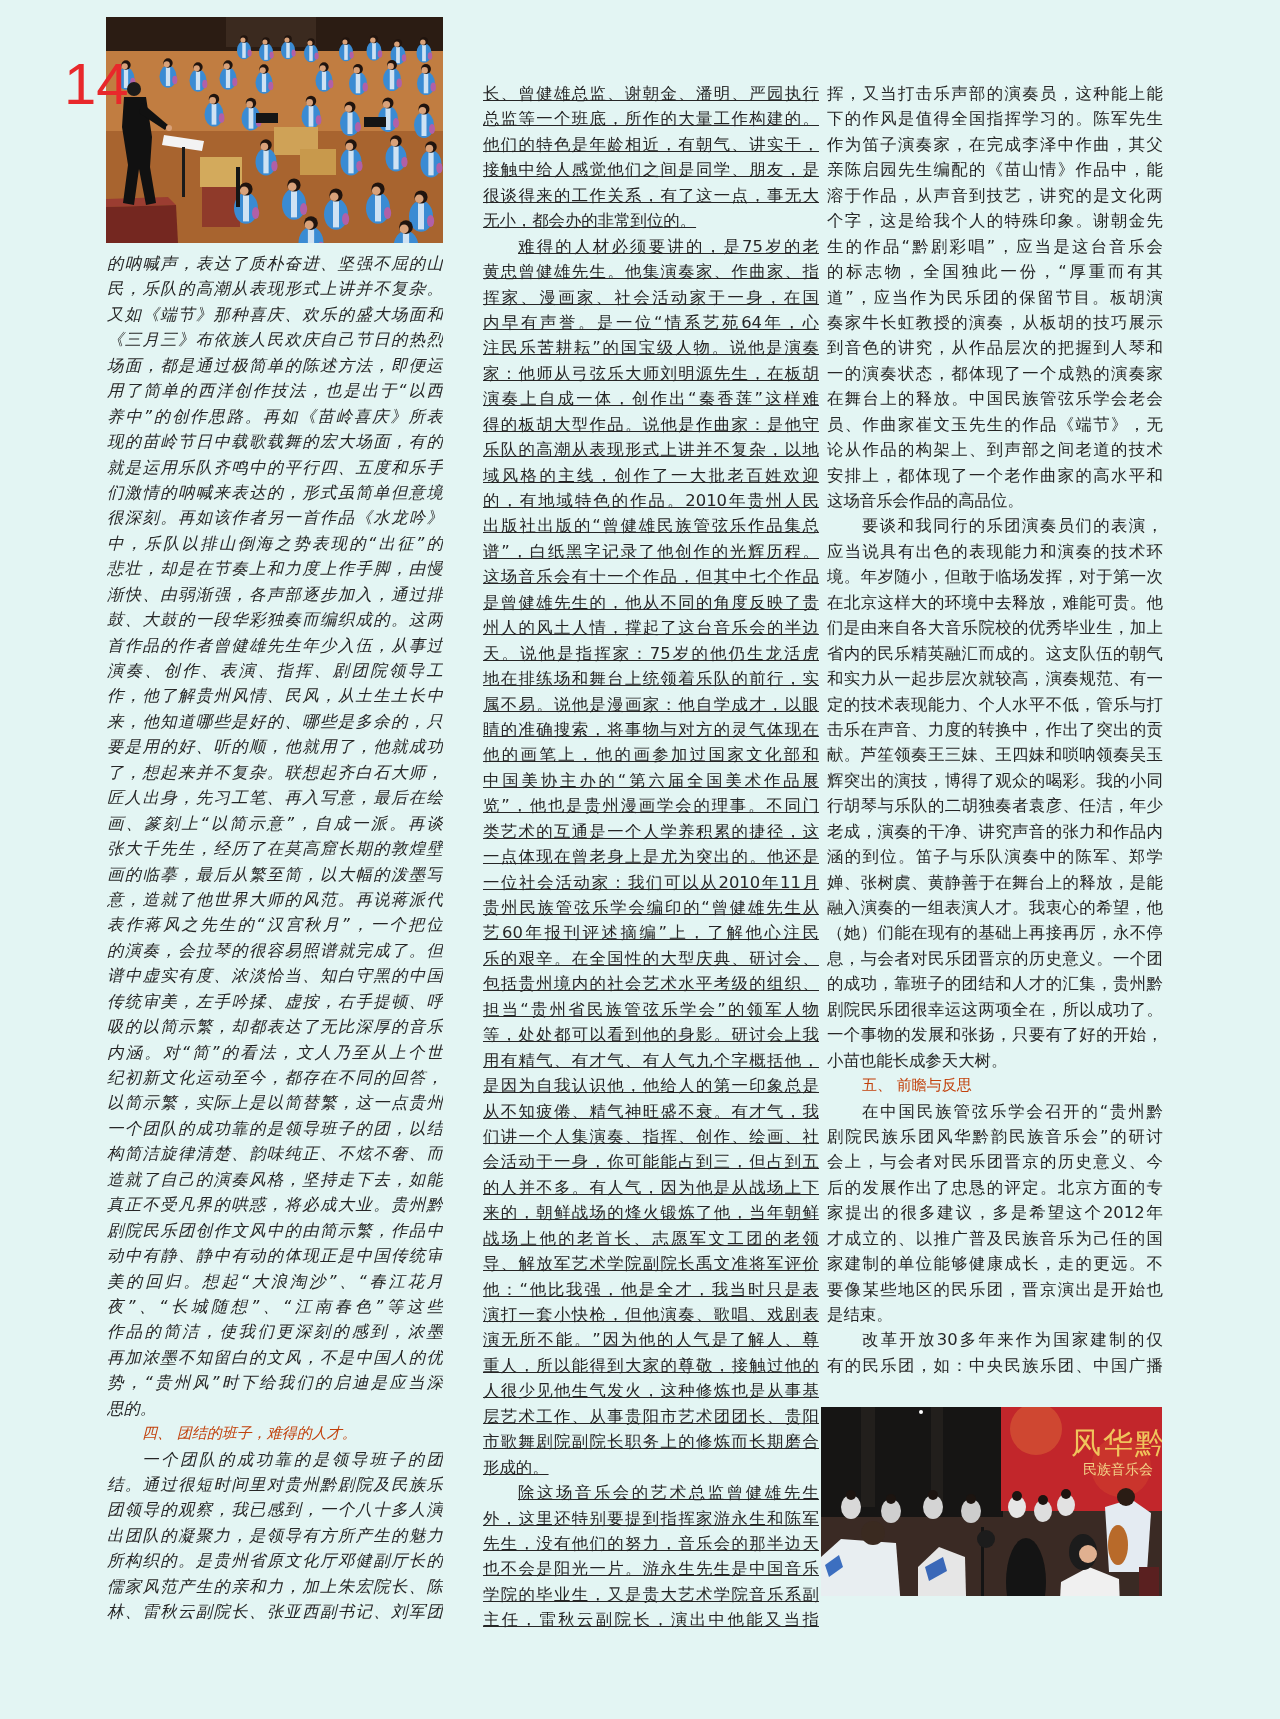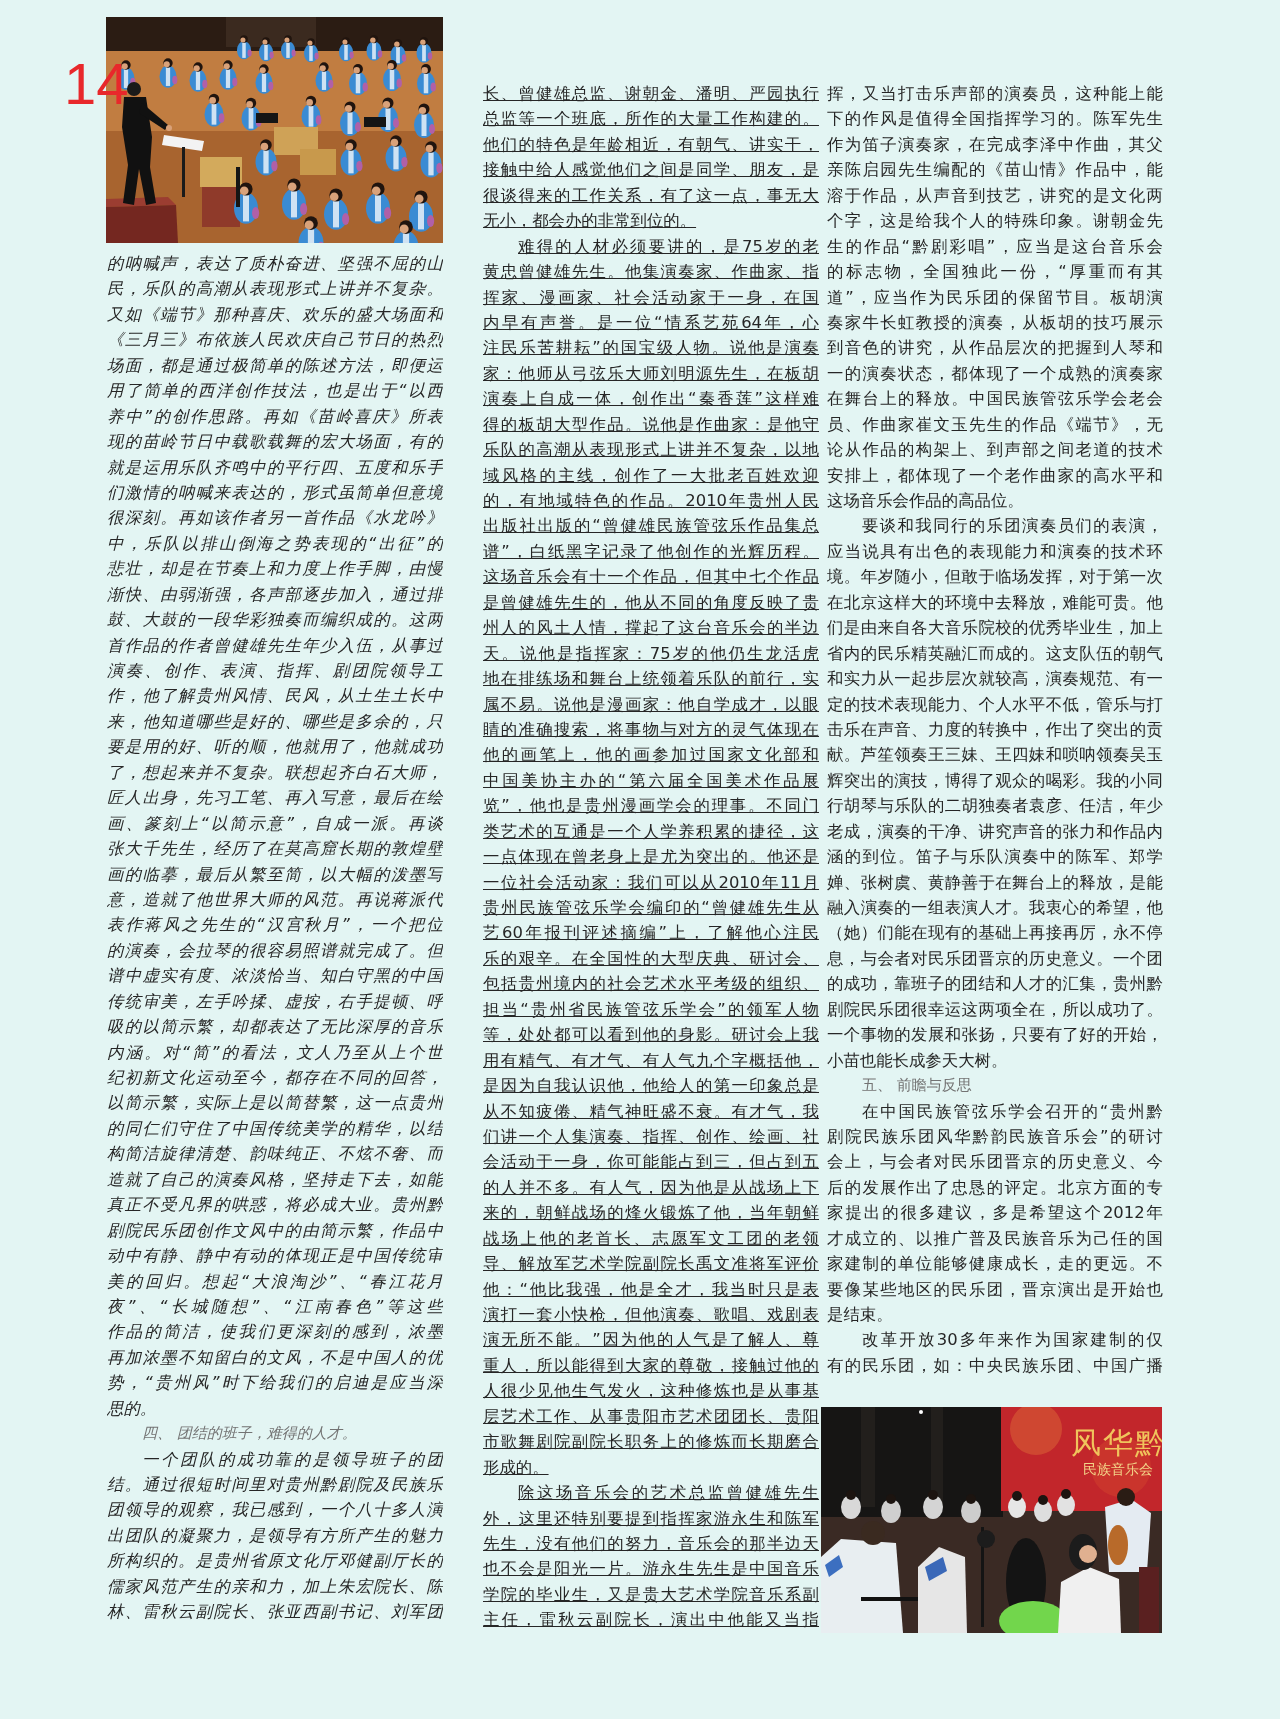--- a/index.html
+++ b/index.html
@@ -4,30 +4,30 @@
 <style>
   html, body { margin:0; padding:0; }
   body { width:1280px; height:1719px; background:#e3f5f3; overflow:hidden; }
   .page { position:relative; width:1280px; height:1719px; background:#e3f5f3; overflow:hidden;
           font-family:"DejaVu Sans", "Liberation Sans", sans-serif; color:#262626; }
   .page-num { position:absolute; left:64px; top:55px; z-index:3; font-family:"Liberation Sans", sans-serif;
               font-size:58px; line-height:58px; color:#e8282b;text-align:right; }
   .photo { position:absolute; overflow:hidden; background:#6b4a30; }
   .photo svg { display:block; }
   .photo1 { left:106px; top:17px; width:337px; height:226px; }
-  .photo2 { left:821px; top:1407px; width:341px; height:226px; }
+  .photo2 { left:821px; top:1407px; width:341px; height:189px; }
   .col { position:absolute; width:336px; }
   .col1 { left:107px; top:251px;font-style:italic; }
   .col2 { left:483px; top:81px;text-decoration:underline; }
   .col3 { left:827px; top:81px; }
   .line { height:25.45px; line-height:25.45px; font-size:16.4px; overflow:hidden;
           text-align:justify; text-align-last:justify; }
   .line[data-kind="end"] { text-align:left; text-align-last:left; }
   .line[data-kind="indent"] { text-indent:35px; }
-  .line[data-kind="heading"] { font-family:"DejaVu Serif", serif; color:#737373; font-size:15px;
+  .line[data-kind="heading"] { font-family:"DejaVu Serif", serif; color:#c2410c; font-size:15px;
           text-indent:35px; text-align:left; text-align-last:left; }
 </style>
 </head>
 <body>
 
 <div class="page">
 
   <div class="page-num">14</div>
 
   <div class="photo photo1">
@@ -140,21 +140,21 @@
       <div class="line" data-kind="body">画的临摹，最后从繁至简，以大幅的泼墨写</div>
       <div class="line" data-kind="body">意，造就了他世界大师的风范。再说蒋派代</div>
       <div class="line" data-kind="body">表作蒋风之先生的“汉宫秋月”，一个把位</div>
       <div class="line" data-kind="body">的演奏，会拉琴的很容易照谱就完成了。但</div>
       <div class="line" data-kind="body">谱中虚实有度、浓淡恰当、知白守黑的中国</div>
       <div class="line" data-kind="body">传统审美，左手吟揉、虚按，右手提顿、呼</div>
       <div class="line" data-kind="body">吸的以简示繁，却都表达了无比深厚的音乐</div>
       <div class="line" data-kind="body">内涵。对“简”的看法，文人乃至从上个世</div>
       <div class="line" data-kind="body">纪初新文化运动至今，都存在不同的回答，</div>
       <div class="line" data-kind="body">以简示繁，实际上是以简替繁，这一点贵州</div>
-      <div class="line" data-kind="body">的同仁们守住了中国传统美学的精华，以结</div>
+      <div class="line" data-kind="body">一个团队的成功靠的是领导班子的团，以结</div>
       <div class="line" data-kind="body">构简洁旋律清楚、韵味纯正、不炫不奢、而</div>
       <div class="line" data-kind="body">造就了自己的演奏风格，坚持走下去，如能</div>
       <div class="line" data-kind="body">真正不受凡界的哄惑，将必成大业。贵州黔</div>
       <div class="line" data-kind="body">剧院民乐团创作文风中的由简示繁，作品中</div>
       <div class="line" data-kind="body">动中有静、静中有动的体现正是中国传统审</div>
       <div class="line" data-kind="body">美的回归。想起“大浪淘沙”、“春江花月</div>
       <div class="line" data-kind="body">夜”、“长城随想”、“江南春色”等这些</div>
       <div class="line" data-kind="body">作品的简洁，使我们更深刻的感到，浓墨</div>
       <div class="line" data-kind="body">再加浓墨不知留白的文风，不是中国人的优</div>
       <div class="line" data-kind="body">势，“贵州风”时下给我们的启迪是应当深</div>

